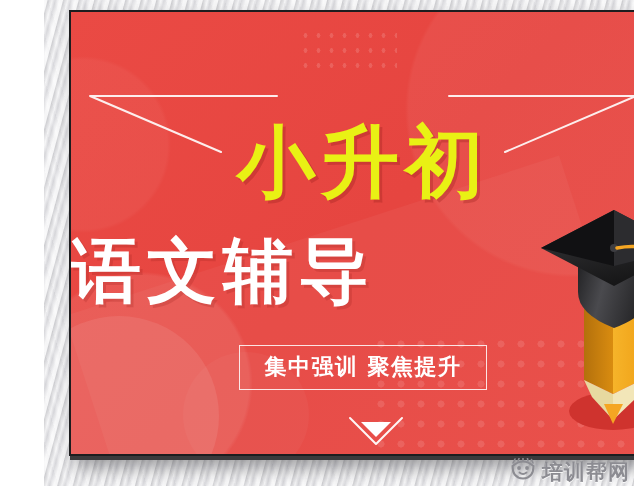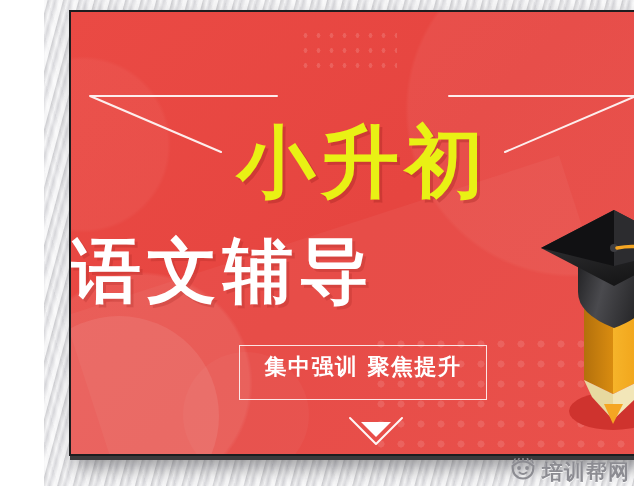--- a/index.html
+++ b/index.html
@@ -170,21 +170,21 @@
   .slogan-wrap {
     position: absolute;
     left: 0;
     right: 0;
     top: 333px;
     display: flex;
     justify-content: center;
   }
   .slogan-box {
     border: 1.5px solid rgba(255,255,255,0.85);
-    padding: 8px 24px 19px 24px;
+    padding: 8px 24px 9px 24px;
     color: #ffffff;
     font-size: 22px;
     font-weight: 600;
     letter-spacing: 1.5px;
     line-height: 26px;
     white-space: nowrap;
   }
 
   
   .chevron {

